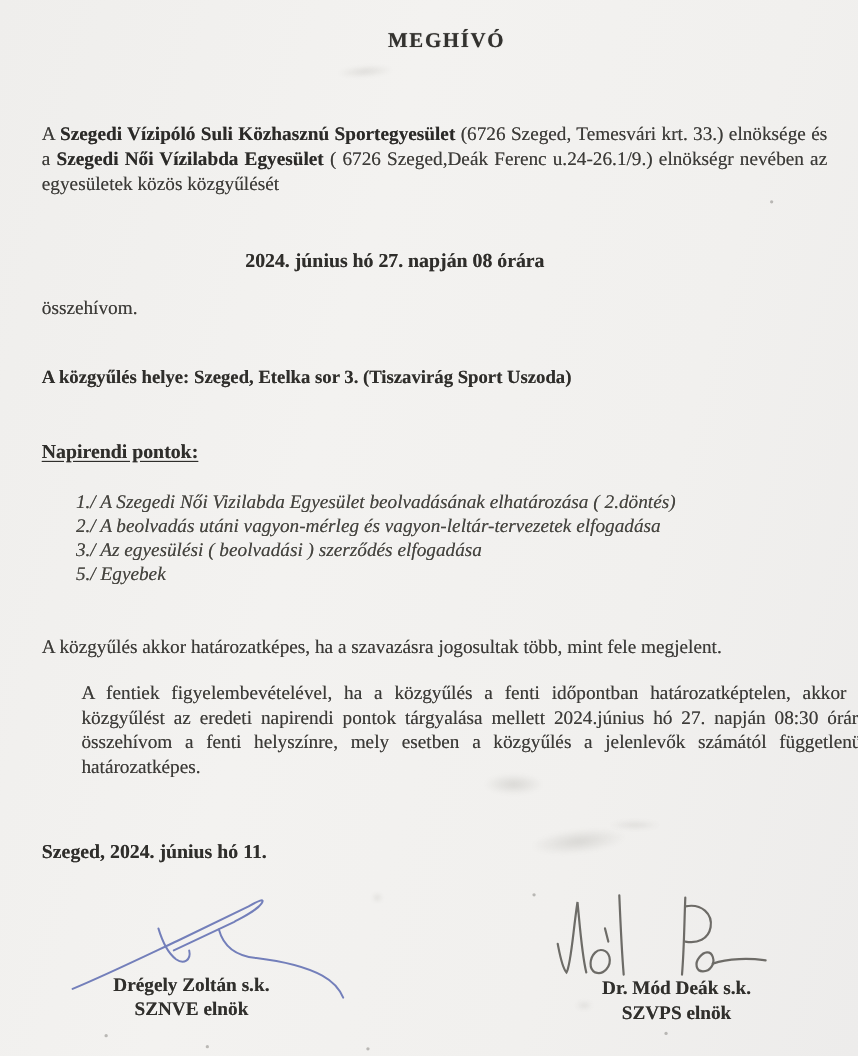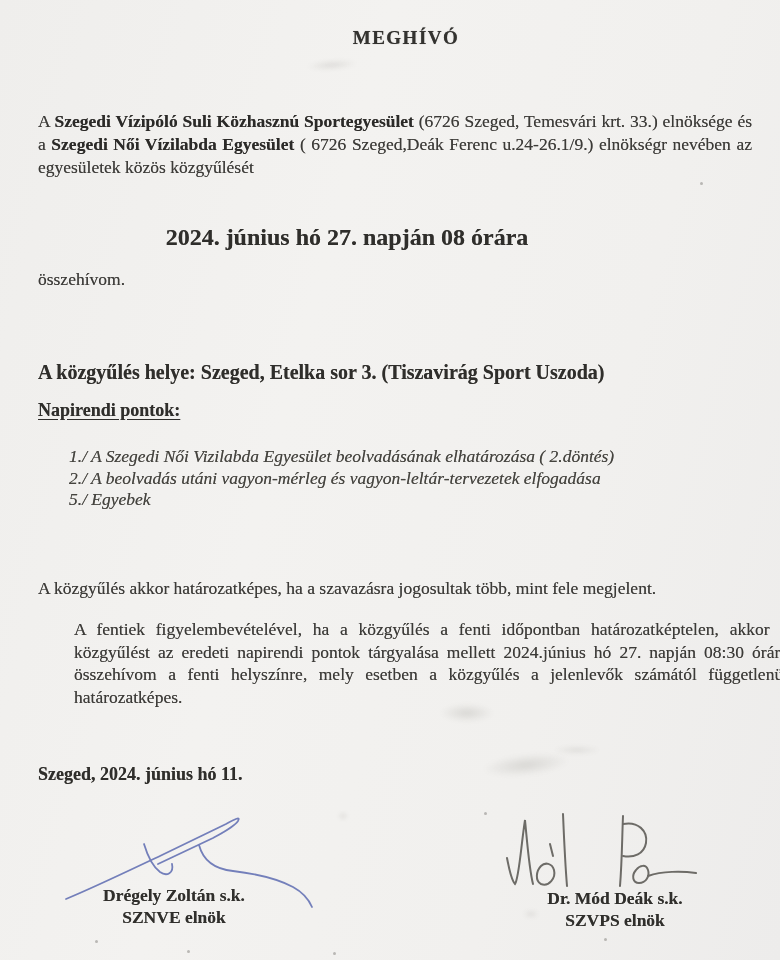--- a/index.html
+++ b/index.html
@@ -36,31 +36,32 @@
 <body>
 
 <div class="page">
 
   <div class="abs title" style="top:27px;left:16px;">MEGHÍVÓ</div>
 
   <div class="smudge" style="left:296px;top:58px;width:72px;height:14px;opacity:.45;transform:rotate(-4deg);"></div>
 
   <p class="abs body-text justify ink" style="top:110px;left:38px;width:714px;"><span> A </span><span class="run-bold">Szegedi Vízipóló Suli Közhasznú Sportegyesület</span><span> (6726 Szeged, Temesvári krt. 33.) elnöksége és a </span><span class="run-bold">Szegedi Női Vízilabda Egyesület</span><span> ( 6726 Szeged,Deák Ferenc u.24-26.1/9.) elnökségr nevében az egyesületek közös  közgyűlését</span></p>
 
-  <div class="abs body-text center bold ink" style="top:226px;left:4px;width:668px;padding-left:18px;box-sizing:border-box;font-size:24px;">2024. június hó 27. napján 08 órára</div>
+  <div class="abs body-text center bold ink" style="top:226px;left:16px;width:668px;padding-left:18px;box-sizing:border-box;font-size:18px;">2024. június hó 27. napján 08 órára</div>
 
   <div class="abs body-text ink" style="top:268px;left:38px;">összehívom.</div>
 
-  <div class="abs body-text bold ink" style="top:331px;left:38px;font-size:20px;margin-top:30px;">A közgyűlés helye: Szeged, Etelka sor 3. (Tiszavirág Sport Uszoda)</div>
+  <div class="abs body-text bold ink" style="top:331px;left:38px;font-size:17px;">A közgyűlés helye: Szeged, Etelka sor 3. (Tiszavirág Sport Uszoda)</div>
 
   <div class="abs body-text bold underline ink" style="top:399px;left:38px;font-size:18px;">Napirendi pontok:</div>
 
   <div class="abs agenda ink" style="top:446px;left:38px;">
     <div>1./ A Szegedi Női Vizilabda Egyesület beolvadásának elhatározása ( 2.döntés)</div>
     <div>2./ A beolvadás utáni vagyon-mérleg és vagyon-leltár-tervezetek elfogadása</div>
+    <div>3./ Az egyesülési ( beolvadási ) szerződés elfogadása</div>
     <div>5./ Egyebek</div>
   </div>
 
   <p class="abs body-text ink" style="top:577px;left:38px;width:714px;">A közgyűlés akkor határozatképes, ha a szavazásra jogosultak több, mint fele megjelent.</p>
 
   <p class="abs body-text justify ink" style="top:618px;left:38px;width:714px;line-height:22.6px;margin-left:36px;">A fentiek figyelembevételével, ha a közgyűlés a fenti időpontban határozatképtelen, akkor a közgyűlést az eredeti napirendi pontok tárgyalása mellett 2024.június hó 27. napján 08:30 órára összehívom a fenti helyszínre, mely esetben a közgyűlés a jelenlevők számától függetlenül határozatképes.</p>
 
   <div class="abs body-text bold ink" style="top:763px;left:38px;font-size:18px;">Szeged, 2024. június hó 11.</div>
 
   <svg class="abs sig" style="left:50px;top:800px;" width="270" height="112" viewBox="0 0 270 112">

